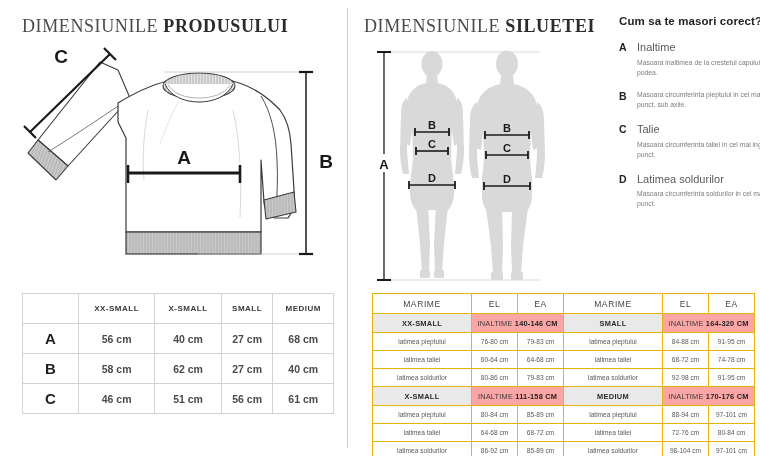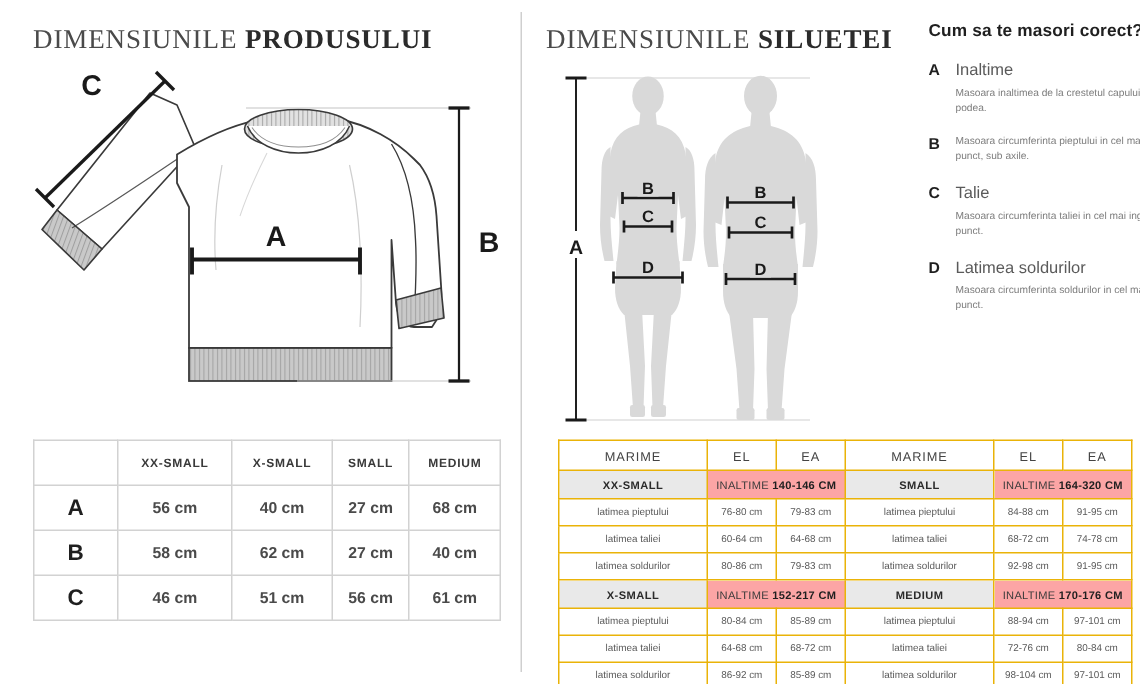--- a/index.html
+++ b/index.html
@@ -429,21 +429,21 @@
         <td>latimea soldurilor</td>
         <td>80-86 cm</td>
         <td>79-83 cm</td>
         <td>latimea soldurilor</td>
         <td>92-98 cm</td>
         <td>91-95 cm</td>
       </tr>
 
       <tr>
         <td class="band">X-SMALL</td>
-        <td class="bandh" colspan="2"><span>INALTIME </span><b>152-217 CM</b></td>
+        <td class="bandh" colspan="2"><span>INALTIME </span><b>111-158 CM</b></td>
         <td class="band">MEDIUM</td>
         <td class="bandh" colspan="2"><span>INALTIME </span><b>170-176 CM</b></td>
       </tr>
       <tr>
         <td>latimea pieptului</td>
         <td>80-84 cm</td>
         <td>85-89 cm</td>
         <td>latimea pieptului</td>
         <td>88-94 cm</td>
         <td>97-101 cm</td>

